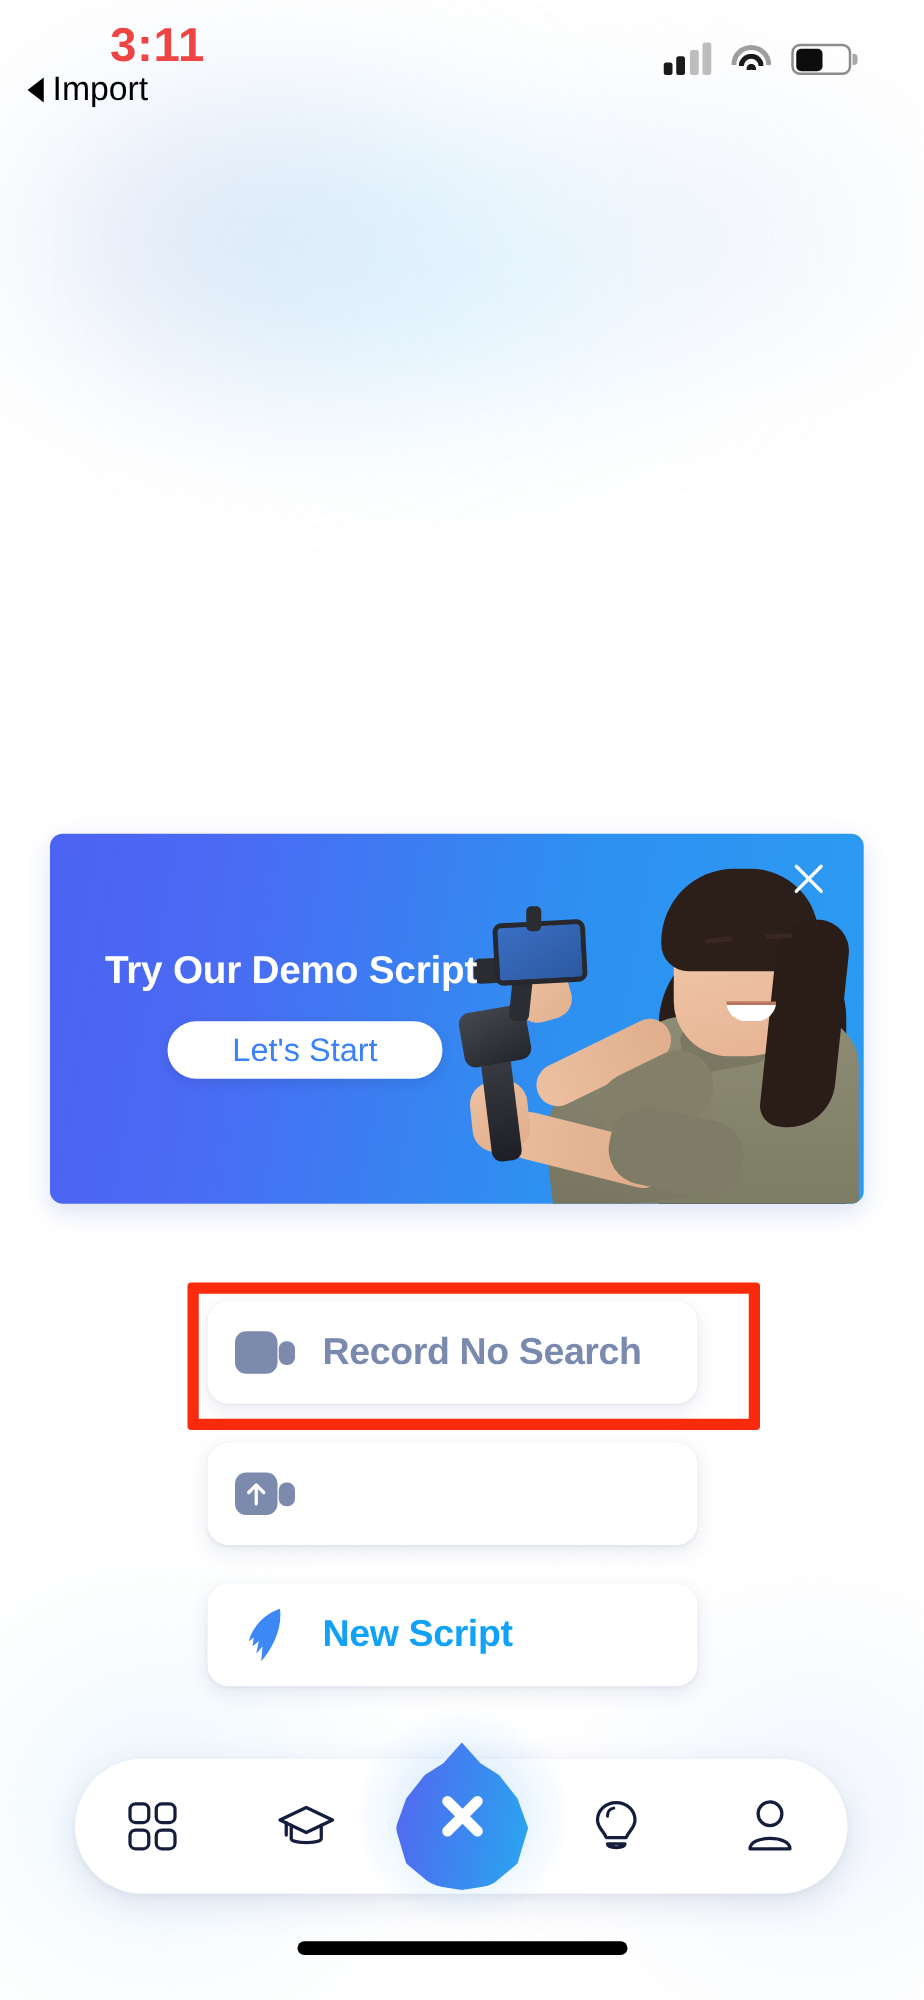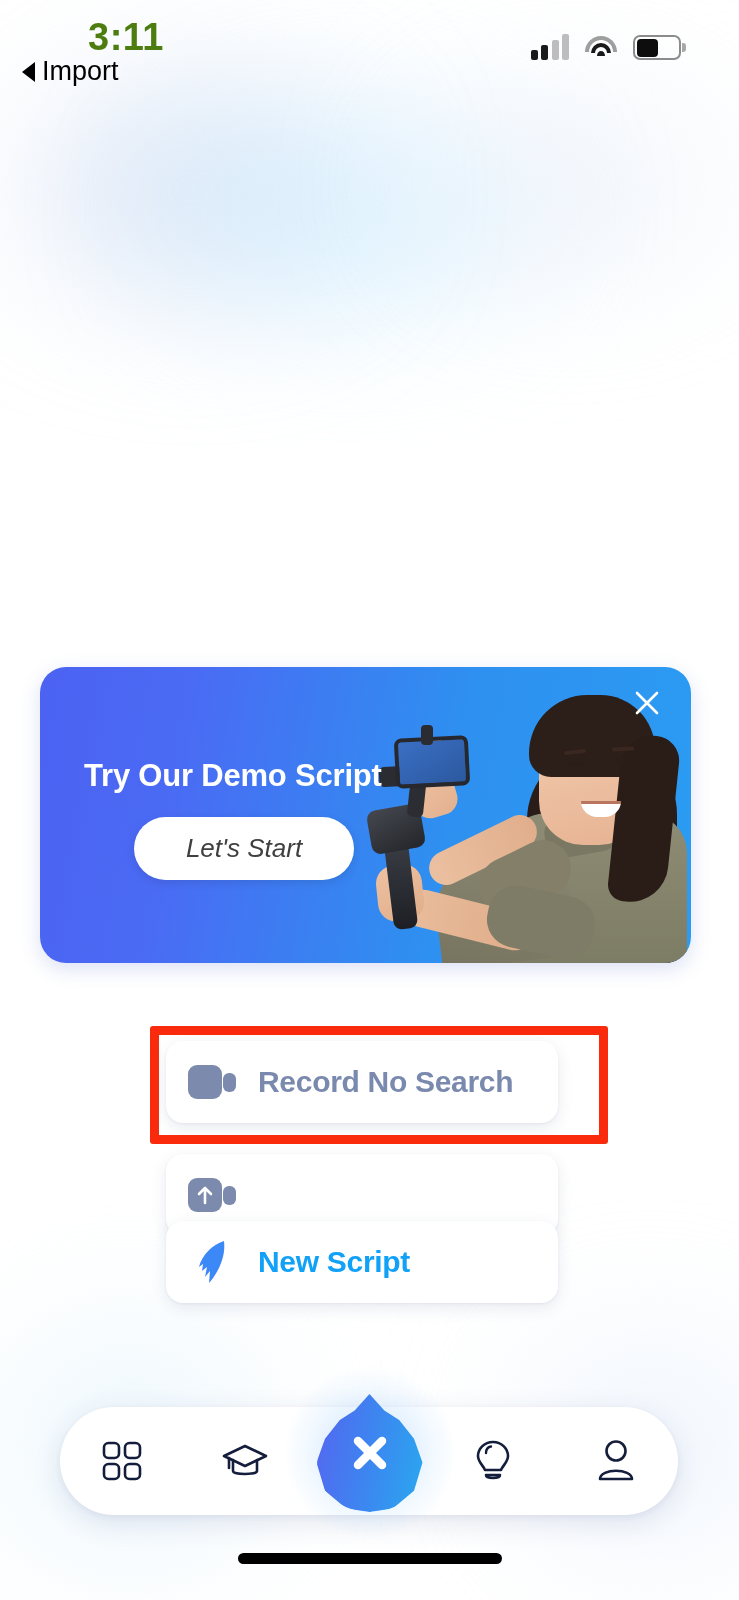--- a/index.html
+++ b/index.html
@@ -30,21 +30,21 @@
   .blob-e { left: 520px; top: 1330px;width: 260px; height: 230px; background: rgba(224,236,250,.45); }
 
   
   #status-bar {
     position: absolute; top: 0; left: 0;
     width: 739px; height: 96px;
     z-index: 40;
   }
   #status-time {
     position: absolute; left: 88px; top: 16px;
-    font-size: 38px; font-weight: 600; color: #4d7c0f;
+    font-size: 38px; font-weight: 600; color: #ef4444;
     letter-spacing: .5px;
   }
   #status-back {
     position: absolute; left: 22px; top: 56px;
     font-size: 27px; color: #000; font-weight: 400;
     display: flex; align-items: center; gap: 7px;
   }
   #status-back .tri {
     width: 0; height: 0;
     border-top: 10px solid transparent;
@@ -70,41 +70,40 @@
   .wifi .w3 { width: 8px; height: 5px; top: 15px; border-width: 4px; }
   .batt { position: relative; width: 48px; height: 25px; }
   .batt .shell { position:absolute; inset:0; border: 2.5px solid #8c8c8c; border-radius: 7px; }
   .batt .fill { position:absolute; left:3.5px; top:3.5px; bottom:3.5px; width: 45%; background:#0d0d0d; border-radius: 4px; }
   .batt .nub { position:absolute; right:-5px; top:8px; width:4px; height:9px; background:#a8a8a8; border-radius: 0 3px 3px 0; }
 
   
   #promo-banner {
     position: absolute; left: 40px; top: 667px;
     width: 651px; height: 296px;
-    border-radius: 26px;
+    border-radius: 10px;
     background: linear-gradient(100deg, #4c62f2 0%, #4a6bf4 22%, #2e90f0 62%, #2b9cf2 100%);
     overflow: hidden;
     box-shadow: 0 6px 20px rgba(60,90,200,.18);
   }
   #promo-title {
     position: absolute; left: 44px; top: 92px;
     width: 330px;
     color: #ffffff; font-size: 31px; font-weight: bold;
     letter-spacing: -.2px; line-height: 1.1;
   }
   #promo-cta {
     position: absolute; left: 94px; top: 150px;
-    width: 220px; height: 63px;
+    width: 220px; height: 46px;
     background: #ffffff; border-radius: 32px;
     border: none; cursor: pointer;
-    color: #404040; font-size: 26px;
+    color: #3b82f6; font-size: 26px;
     font-family: "Liberation Sans", sans-serif;
     display: flex; align-items: center; justify-content: center;
     box-shadow: 0 3px 10px rgba(0,0,0,.10);
-    font-style: italic;
   }
   #promo-close {
     position: absolute; right: 22px; top: 14px;
     width: 44px; height: 44px; cursor: pointer;
     display: flex; align-items: center; justify-content: center;
   }
   #promo-close svg { display:block; }
 
   
   .model { position:absolute; right:0; bottom:0; width: 330px; height: 296px; }
@@ -163,21 +162,21 @@
 
   
   .action-card {
     position: absolute; left: 166px; width: 392px; height: 82px;
     background: #ffffff; border-radius: 17px;
     box-shadow: 0 5px 16px rgba(36,55,110,.10), 0 1px 3px rgba(36,55,110,.06);
     display: flex; align-items: center; cursor: pointer;
   }
   #card-record { top: 1041px; }
   #card-import { top: 1154px; }
-  #card-newscript { top: 1221px; }
+  #card-newscript { top: 1267px; }
   .card-icon { width: 92px; display:flex; align-items:center; justify-content:center; }
   .card-label { font-size: 30px; font-weight: bold; letter-spacing: -.3px; }
   .label-muted { color: #7a89ae; }
   .label-blue  { color: #11a2f8; }
 
   .vidcam { position: relative; width: 48px; height: 34px; }
   .vidcam .body { position:absolute; left:0; top:0; width: 34px; height: 34px;
       background:#7b8aad; border-radius: 9px; }
   .vidcam .lens { position:absolute; right:0; top: 8px; width: 13px; height: 19px;
       background:#7b8aad; border-radius: 6px; }

